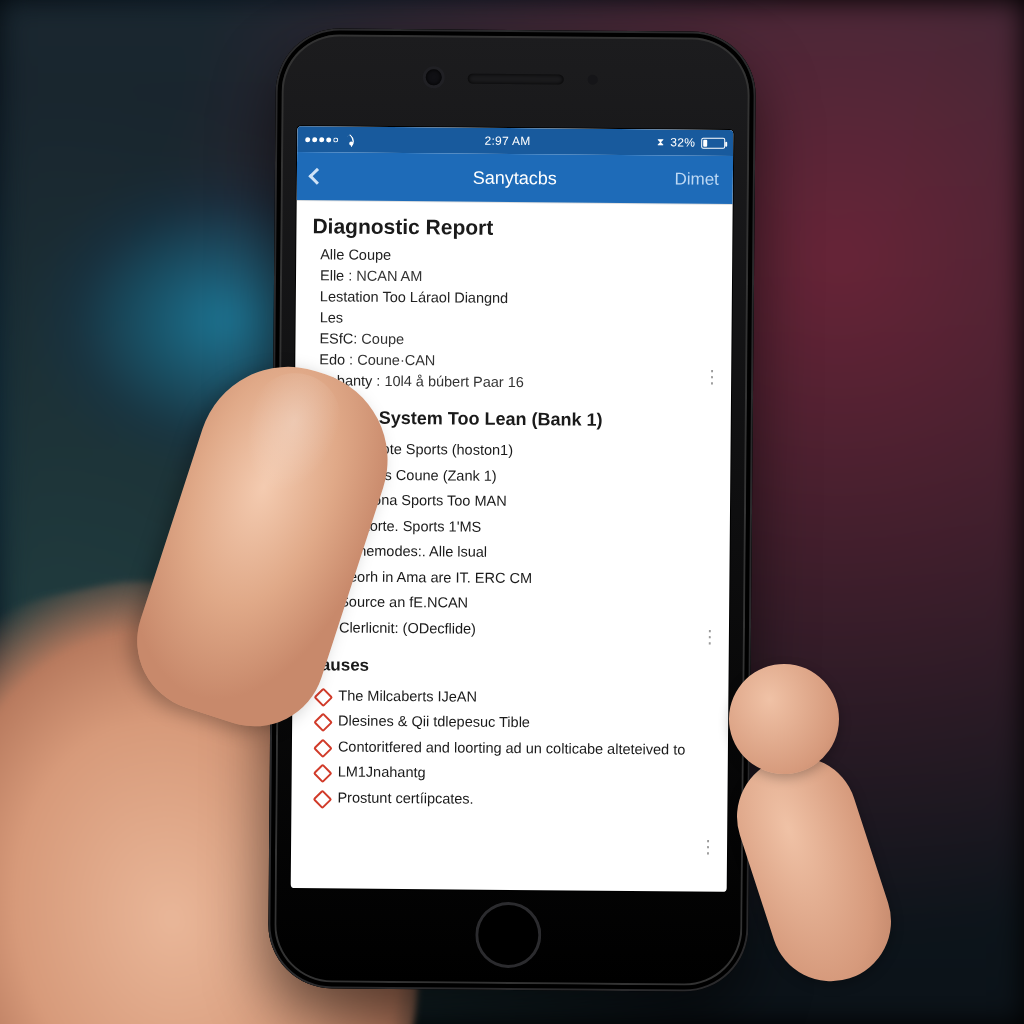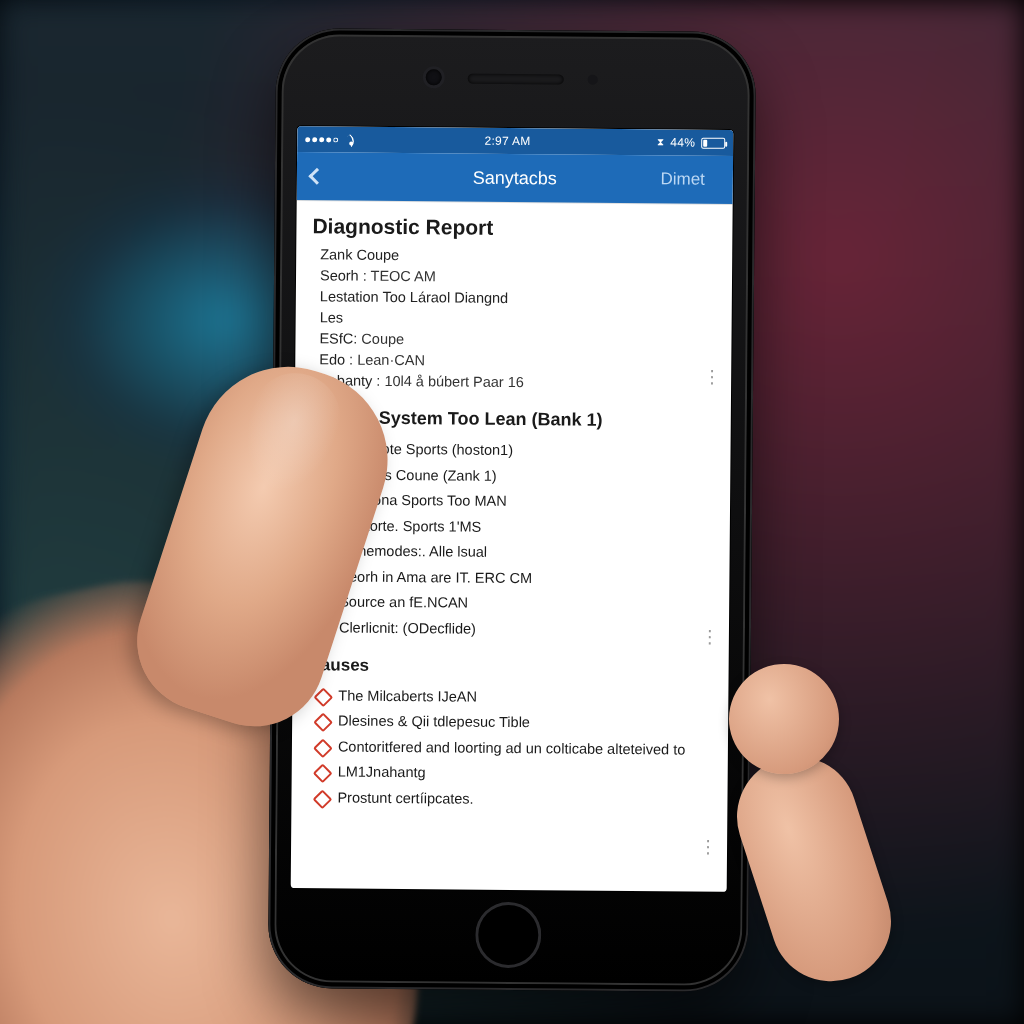--- a/index.html
+++ b/index.html
@@ -117,21 +117,21 @@
   .batt i{position:absolute;left:1px;top:1px;bottom:1px;width:18%;background:#fff;border-radius:1px;}
 
   .navbar {
     height:48px; background:#1e6bb8;
     display:flex; align-items:center; color:#fff; position:relative;
     box-shadow: 0 1px 0 rgba(0,0,0,.12);
   }
   .back { width:40px; display:flex; align-items:center; justify-content:center;}
   .chev { width:12px;height:12px;border-left:3px solid #cfe2f6;border-bottom:3px solid #cfe2f6;transform:rotate(45deg);}
   .nav-title{ position:absolute; left:0; right:0; text-align:center; font-size:18px; font-weight:500;}
-  .nav-action{ margin-left:auto; padding-right:28px; color:#bcd8f4; font-size:17px;}
+  .nav-action{ margin-left:auto; padding-right:14px; color:#bcd8f4; font-size:17px;}
 
   .content{ padding:10px 16px 20px 16px; font-size:15.5px; color:#1a1a1a;}
   h1.title{ font-size:21px; font-weight:700; margin:4px 0 6px;}
   .kv{ font-size:14.5px; color:#333; line-height:1.45; padding-left:8px;}
   .kv .lbl{color:#222;}
   h2.code{ font-size:18px; font-weight:800; margin:16px 0 8px;}
   h3.sub{ font-size:17px; font-weight:800; margin:14px 0 8px;}
   ul.diamond{ list-style:none; padding-left:8px;}
   ul.diamond li{ position:relative; padding:3px 0 3px 22px; font-size:14.5px; line-height:1.35;}
   ul.diamond li::before{
@@ -169,45 +169,45 @@
             <span></span>
             <span></span>
             <span></span>
             <span class="off"></span>
         </div>
         <div class="wifi"></div>
       </div>
       <div>2:97 AM</div>
       <div class="sb-right">
         <span style="font-size:10px;">⧗</span>
-        <span>44%</span>
+        <span>32%</span>
         <div class="batt">
             <i></i>
           </div>
       </div>
     </div>
 
     <div class="navbar">
       <div class="back">
         <div class="chev"></div>
       </div>
       <div class="nav-title">Sanytacbs</div>
       <div class="nav-action">Dimet</div>
     </div>
 
     <div class="content">
       <h1 class="title">Diagnostic Report</h1>
 
       <div class="kv">
-        <div><span class="lbl">Zank Coupe</span></div>
-        <div><span class="lbl">Seorh</span> : <span>TEOC AM</span></div>
+        <div><span class="lbl">Alle Coupe</span></div>
+        <div><span class="lbl">Elle</span> : <span>NCAN AM</span></div>
         <div><span class="lbl">Lestation Too Láraol Diangnd</span></div>
         <div><span class="lbl">Les</span></div>
         <div><span class="lbl">ESfC</span>: <span>Coupe</span></div>
-        <div><span class="lbl">Edo</span> : <span>Lean·CAN</span></div>
+        <div><span class="lbl">Edo</span> : <span>Coune·CAN</span></div>
         <div><span class="lbl">Sebanty</span> : <span>10l4 å búbert Paar 16</span></div>
       </div>
 
       <div class="more-dots more1">⋮</div>
 
       <h2 class="code">P0171 - System Too Lean (Bank 1)</h2>
 
       <ul class="diamond">
         <li class="accent">Diaionote Sports (hoston1)</li>
         <li>Inolders Coune (Zank 1)</li>

